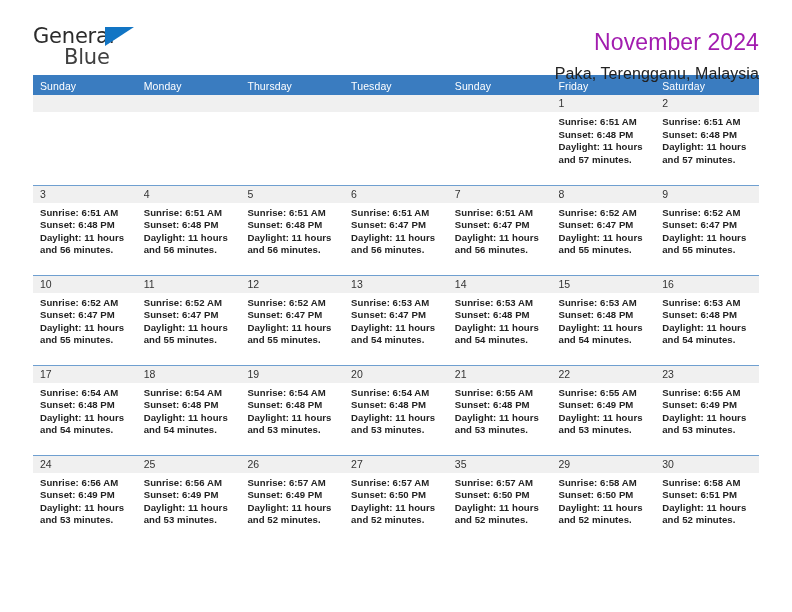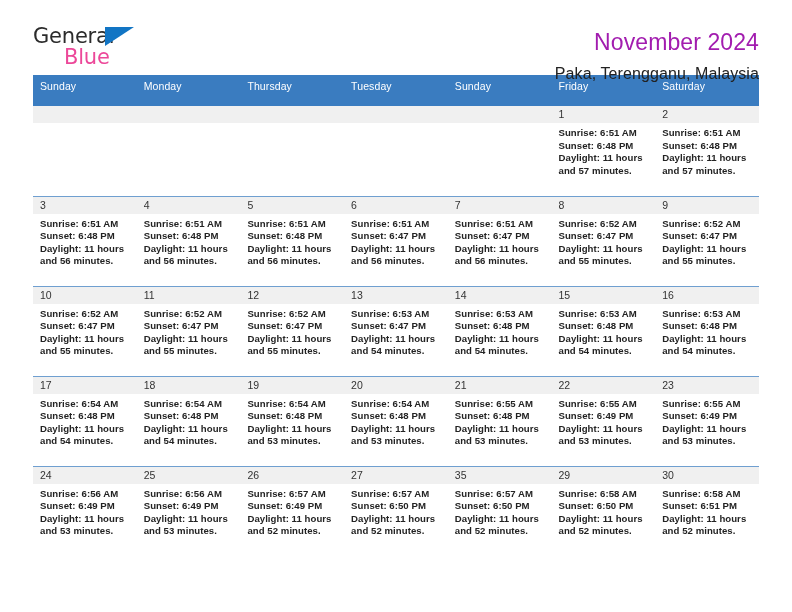--- a/index.html
+++ b/index.html
@@ -55,21 +55,21 @@
     height: 0;
     border-left: 29px solid #1275c4;
     border-bottom: 19px solid transparent;
   }
   .logo-blue {
     position: absolute;
     left: 31px;
     top: 21px;
     font-size: 21px;
     letter-spacing: -0.2px;
-    color: #ec4899;
+    color: #404040;
     font-family: "DejaVu Sans", sans-serif;
     line-height: 24px;
   }
   .titlebox {
     text-align: right;
     flex: 1 1 auto;
     padding-top: 2px;
   }
   .cal-title {
     font-size: 23px;
@@ -91,21 +91,21 @@
     width: 726px;
     border-collapse: collapse;
     table-layout: fixed;
   }
   .dow-row th {
     background: #3a7cc0;
     color: #ffffff;
     font-size: 10.5px;
     font-weight: normal;
     text-align: left;
-    padding: 5px 0 14px 7px;
+    padding: 5px 0 3px 7px;
     height: 19px;
     box-sizing: border-box;
     letter-spacing: 0.1px;
   }
   .week-row td {
     vertical-align: top;
     padding: 0;
     height: 90px;
     border-top: 1px solid #6f9fd0;
     box-sizing: border-box;

